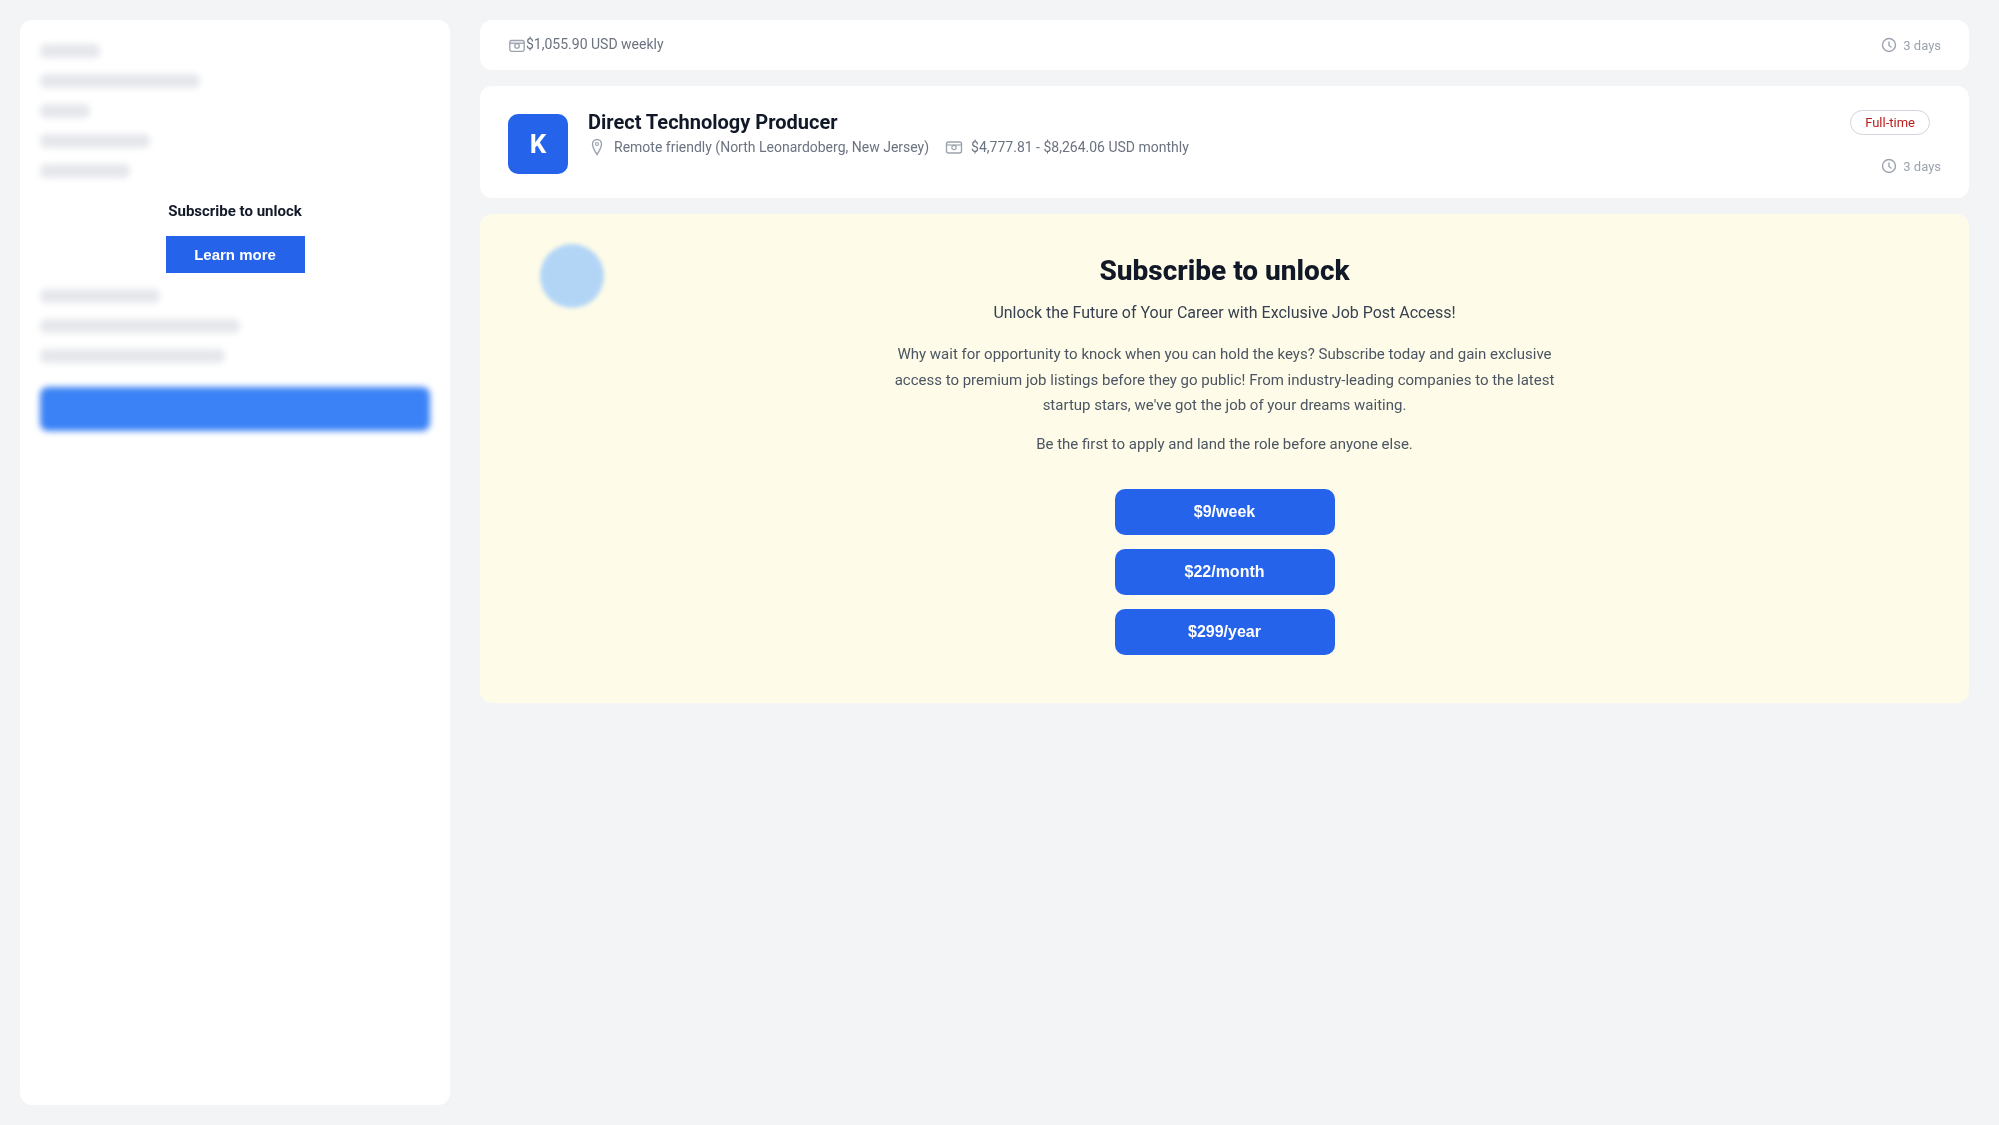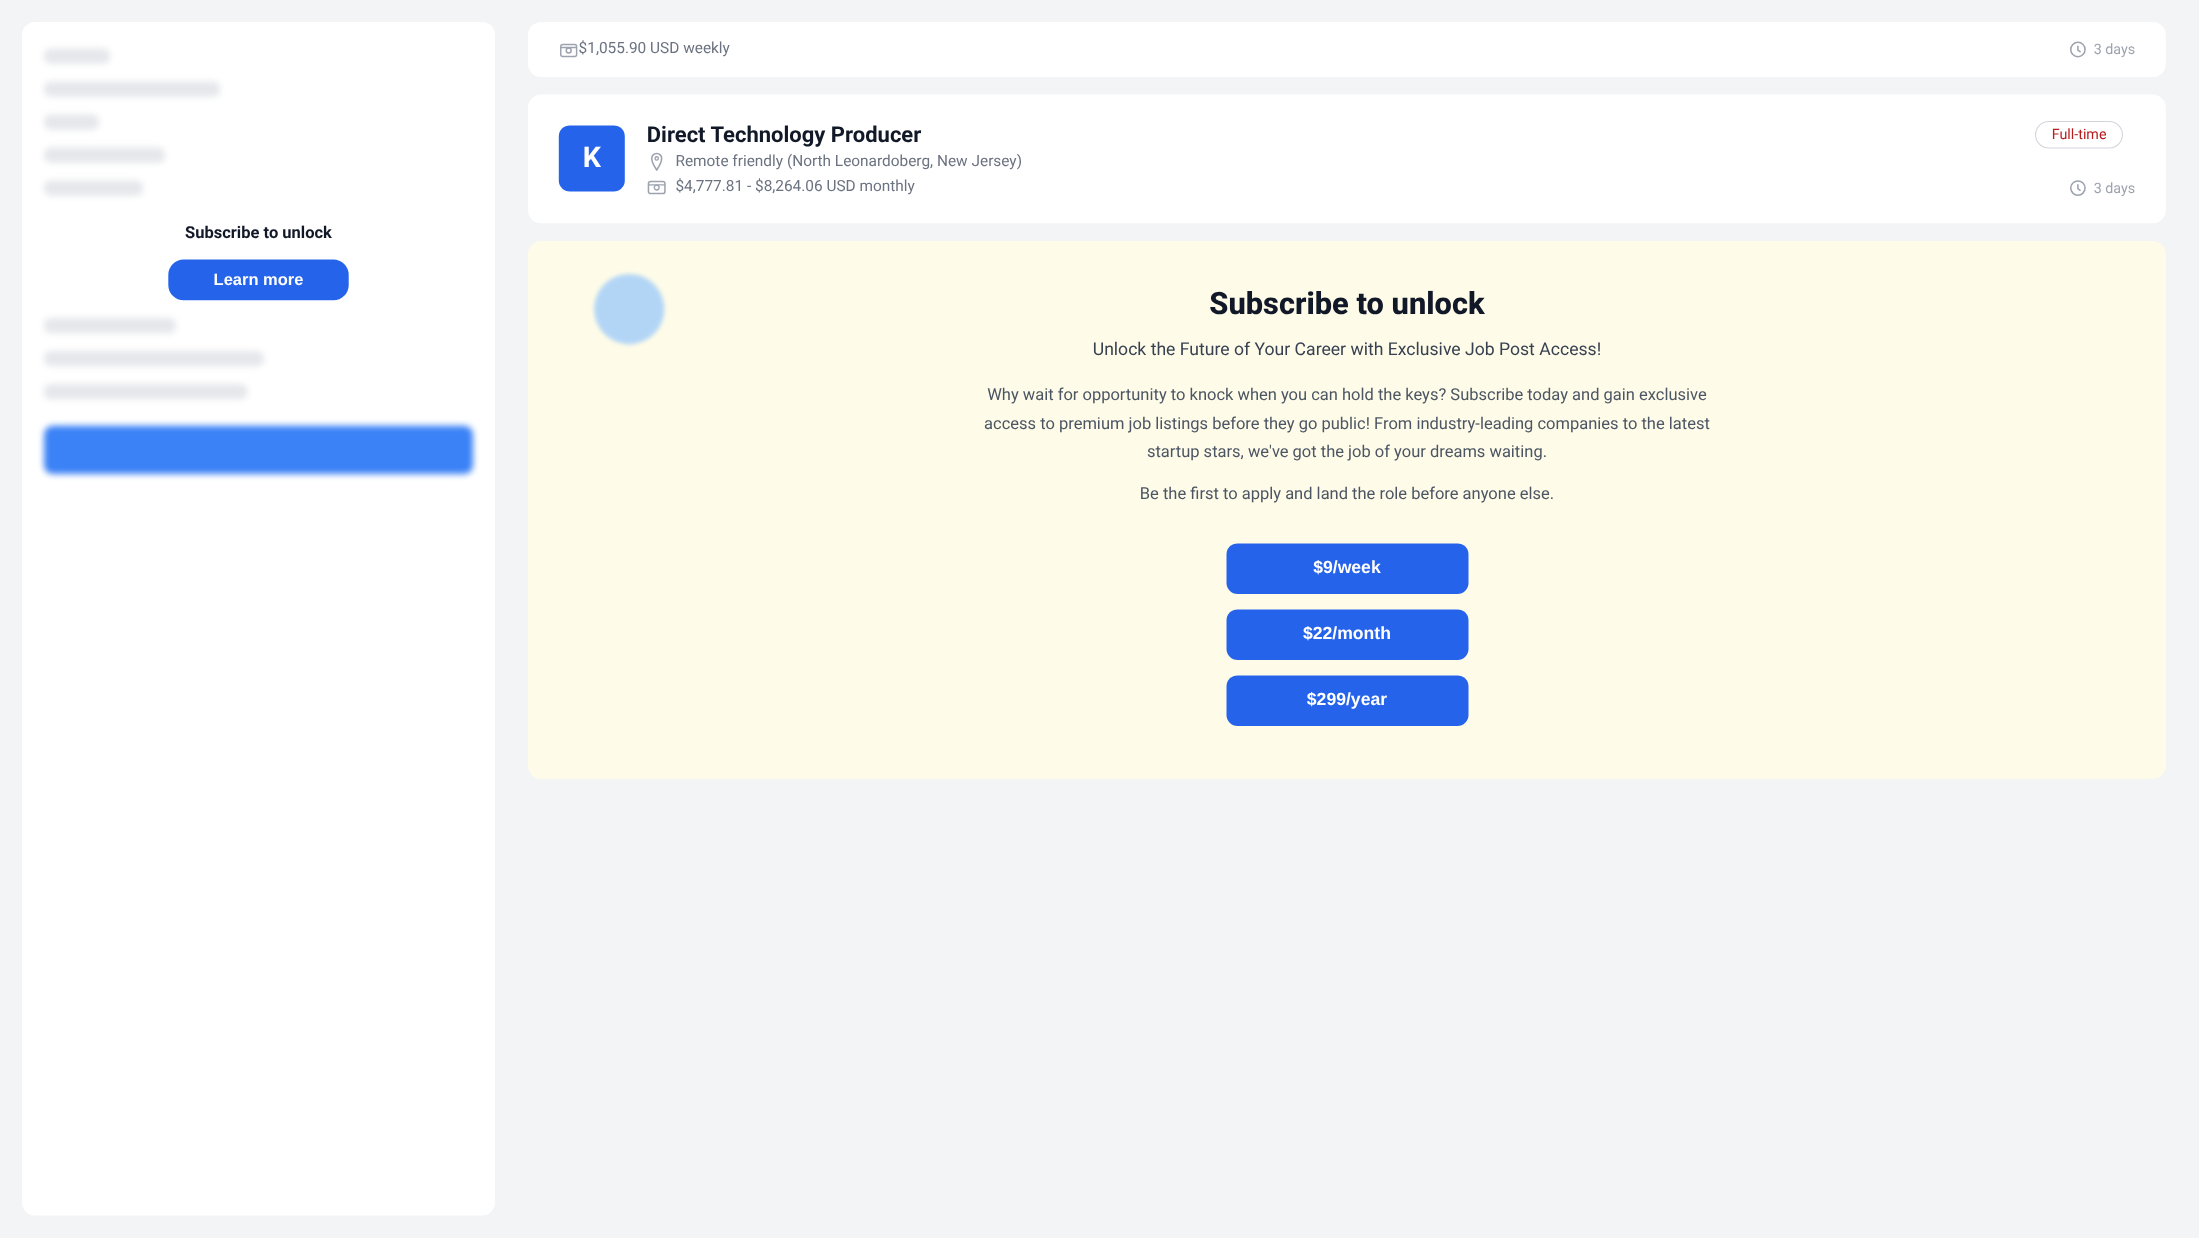--- a/index.html
+++ b/index.html
@@ -41,26 +41,26 @@
       text-align: center;
       margin-top: 8px;
     }
 
     .sidebar-learn-more-btn {
       display: block;
       margin: 0 auto;
       background: #2563eb;
       color: #fff;
       border: none;
-      border-radius: 14px;
+      border-radius: 0;
       padding: 10px 28px;
       font-size: 15px;
       font-weight: 600;
       cursor: pointer;
-      width: 164px;
+      width: 139px;
       text-align: center;
     }
 
     
     .main {
       flex: 1;
       padding: 20px 30px;
       display: flex;
       flex-direction: column;
       gap: 16px;
@@ -104,22 +104,22 @@
     }
 
     .job-company {
       font-size: 14px;
       color: #6b7280;
       margin-bottom: 10px;
     }
 
     .job-meta {
       display: flex;
-      flex-direction: column;
-      gap: 5px;
+      flex-direction: row;
+      gap: 16px;
     }
 
     .job-meta-item {
       display: flex;
       align-items: center;
       gap: 8px;
       font-size: 14px;
       color: #6b7280;
     }
 

